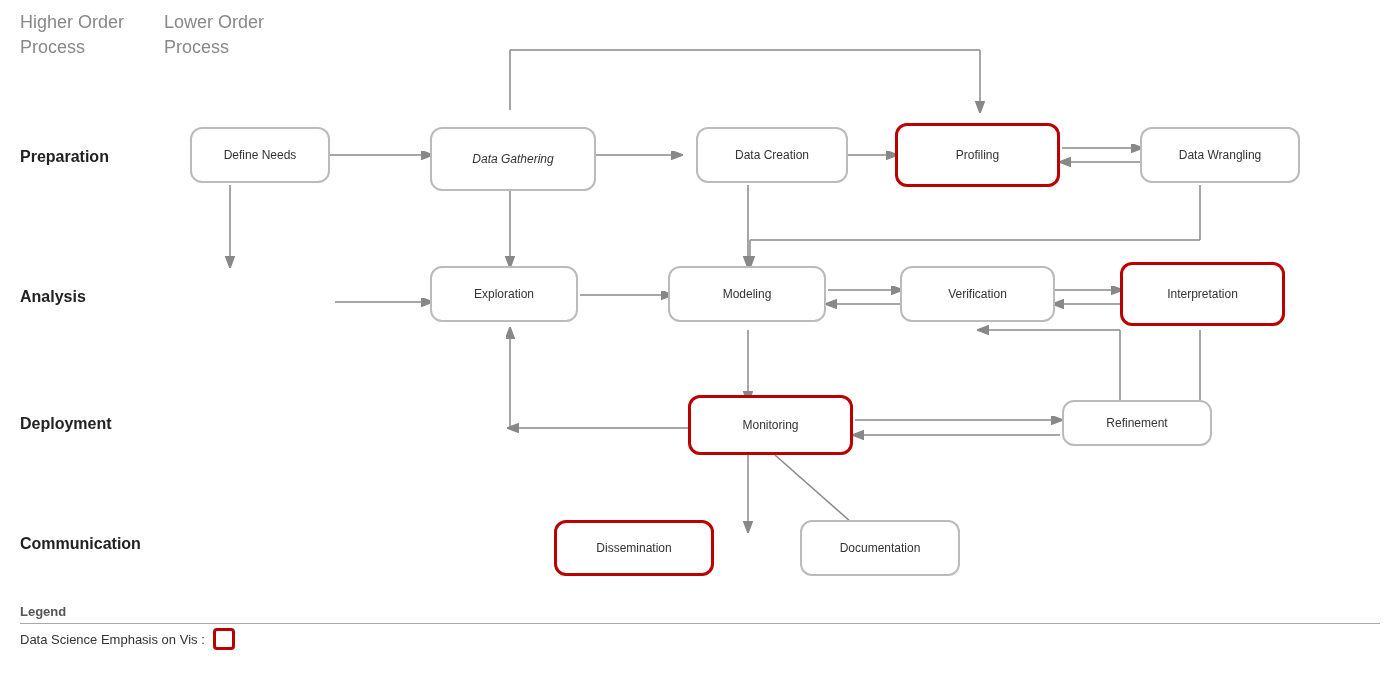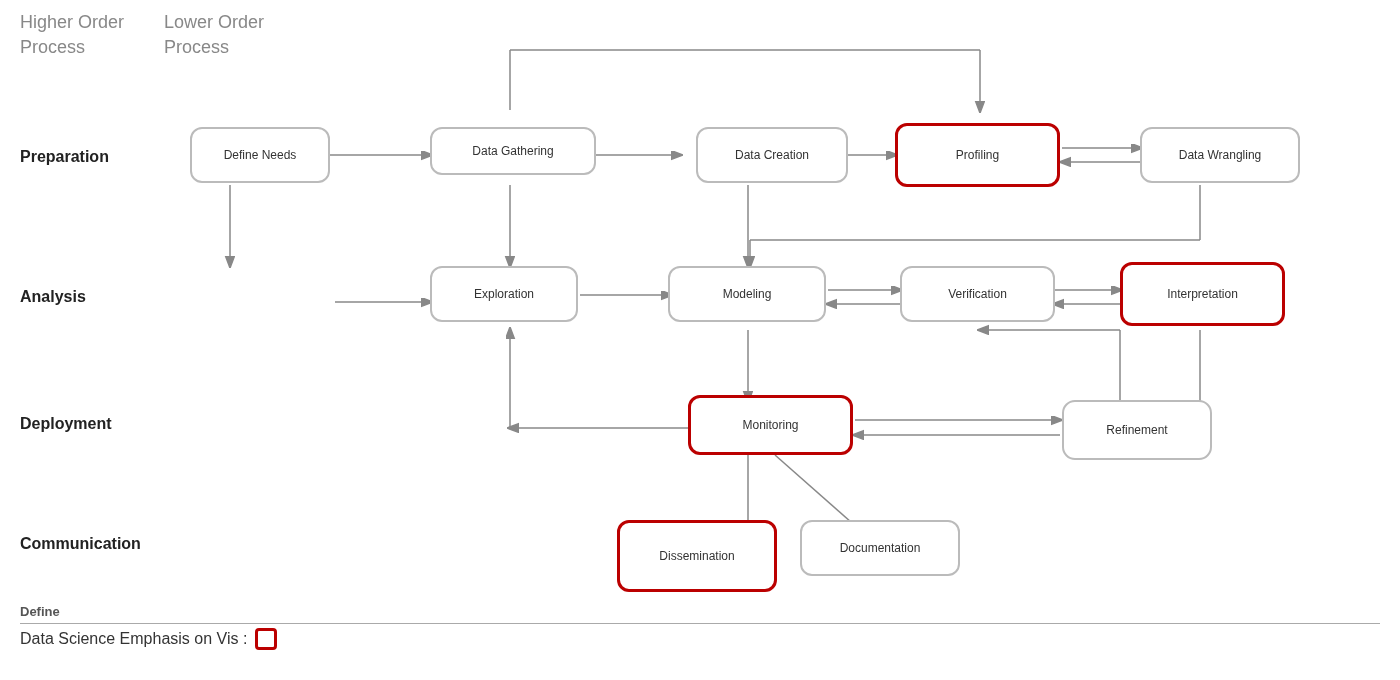--- a/index.html
+++ b/index.html
@@ -34,21 +34,21 @@
     .legend-line {
       width: 1360px;
       height: 1px;
       background: #aaa;
       margin: 4px 0;
     }
     .legend-row {
       display: flex;
       align-items: center;
       gap: 8px;
-      font-size: 16px;
+      font-size: 13px;
       color: #333;
     }
     .legend-box {
       width: 22px;
       height: 22px;
       border: 3px solid #b00;
       border-radius: 4px;
       background: #fff;
     }
 
@@ -191,21 +191,21 @@
 
     <line x1="748" y1="455" x2="748" y2="530" marker-end="url(#arrow)"></line>
 
     <line x1="775" y1="455" x2="860" y2="530" marker-end="url(#arrow)"></line>
 
   </svg>
 
   <div class="node" style="left:190px; top:127px; width:140px; height:56px;">
     <span>Define Needs</span>
   </div>
-  <div class="node" style="left:430px; top:127px; width:166px; height:48px;">
+  <div class="node" style="left:430px; top:127px; width:166px; height:64px;font-style:italic;">
     <span>Data Gathering</span>
   </div>
   <div class="node" style="left:696px; top:127px; width:152px; height:56px;">
     <span>Data Creation</span>
   </div>
   <div class="node highlight" style="left:895px; top:123px; width:165px; height:64px;">
     <span>Profiling</span>
   </div>
   <div class="node" style="left:1140px; top:127px; width:160px; height:56px;">
     <span>Data Wrangling</span>
@@ -220,33 +220,33 @@
   <div class="node" style="left:900px; top:266px; width:155px; height:56px;">
     <span>Verification</span>
   </div>
   <div class="node highlight" style="left:1120px; top:262px; width:165px; height:64px;">
     <span>Interpretation</span>
   </div>
 
   <div class="node highlight" style="left:688px; top:395px; width:165px; height:60px;">
     <span>Monitoring</span>
   </div>
-  <div class="node" style="left:1062px; top:400px; width:150px; height:60px;border-radius:13px;">
+  <div class="node" style="left:1062px; top:400px; width:150px; height:46px;">
     <span>Refinement</span>
   </div>
 
-  <div class="node highlight" style="left:617px; top:520px; width:160px; height:72px;">
+  <div class="node highlight" style="left:554px; top:520px; width:160px; height:56px;">
     <span>Dissemination</span>
   </div>
   <div class="node" style="left:800px; top:520px; width:160px; height:56px;align-items:center;">
     <span>Documentation</span>
   </div>
 
   <div class="legend-area">
-    <div class="legend-title">Define</div>
+    <div class="legend-title">Legend</div>
     <div class="legend-line"></div>
     <div class="legend-row">
       <span>Data Science Emphasis on Vis :</span>
       <div class="legend-box"></div>
     </div>
   </div>
 
 </div>
 
 </body></html>

